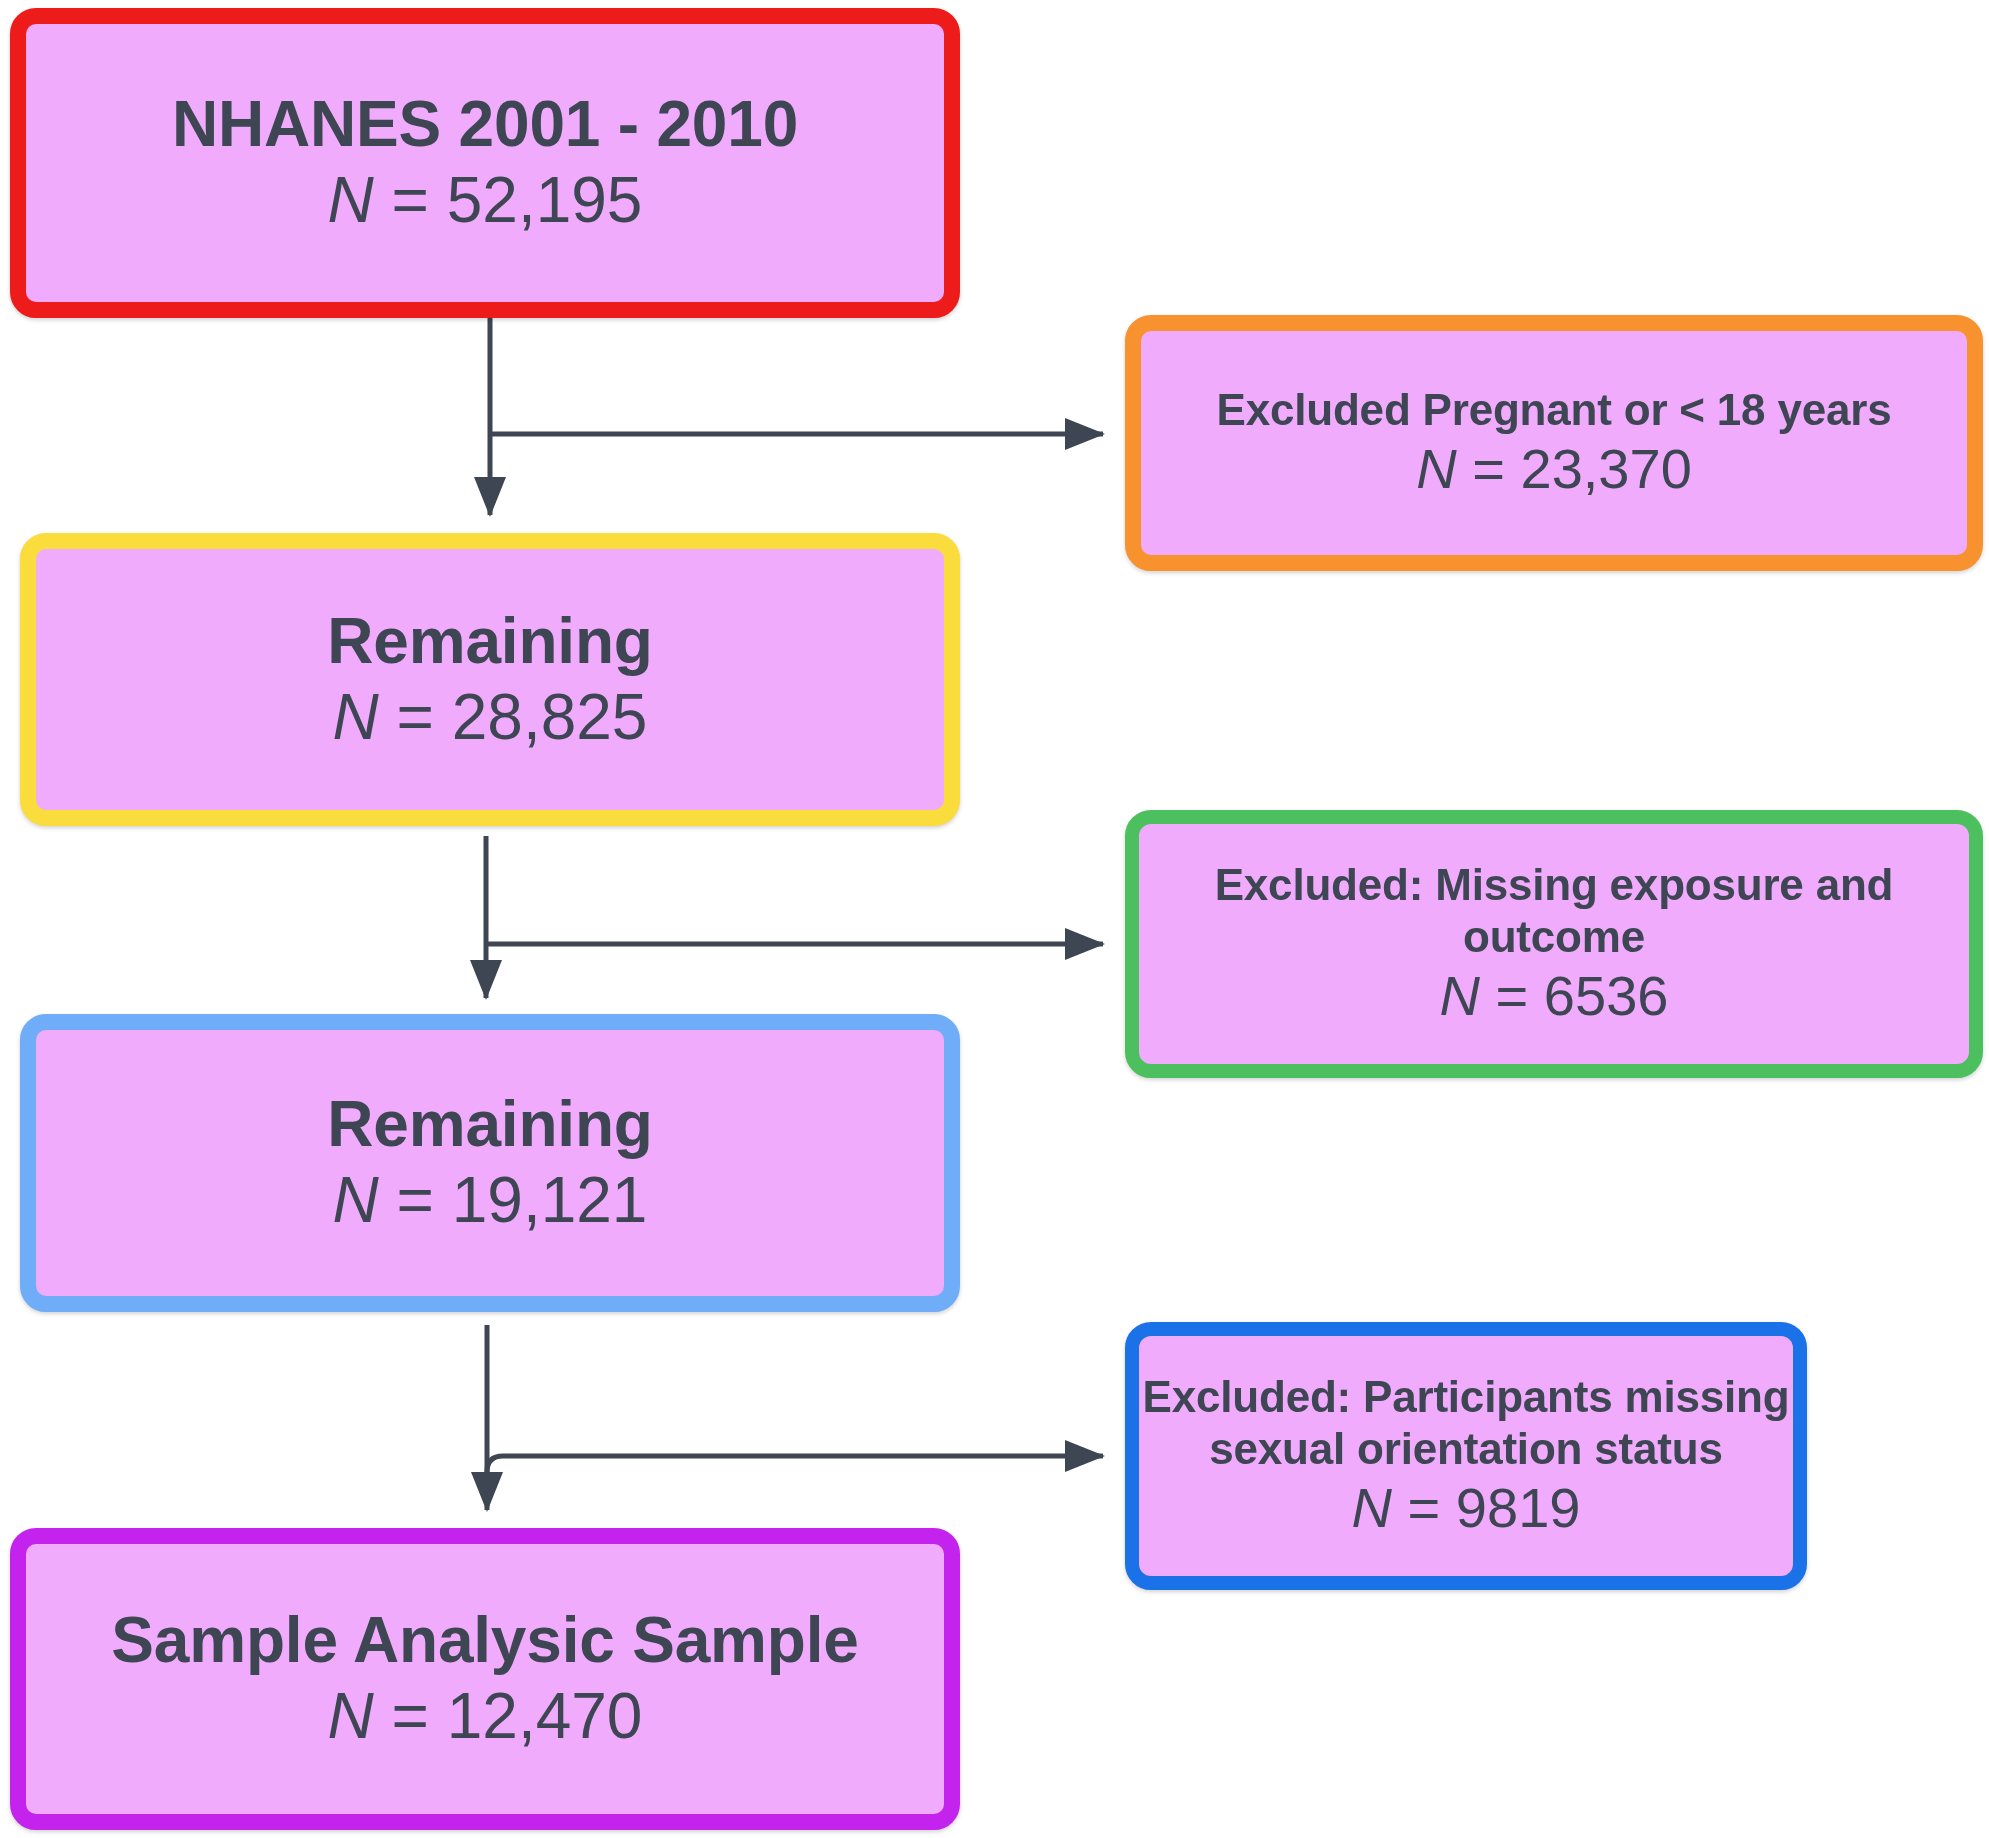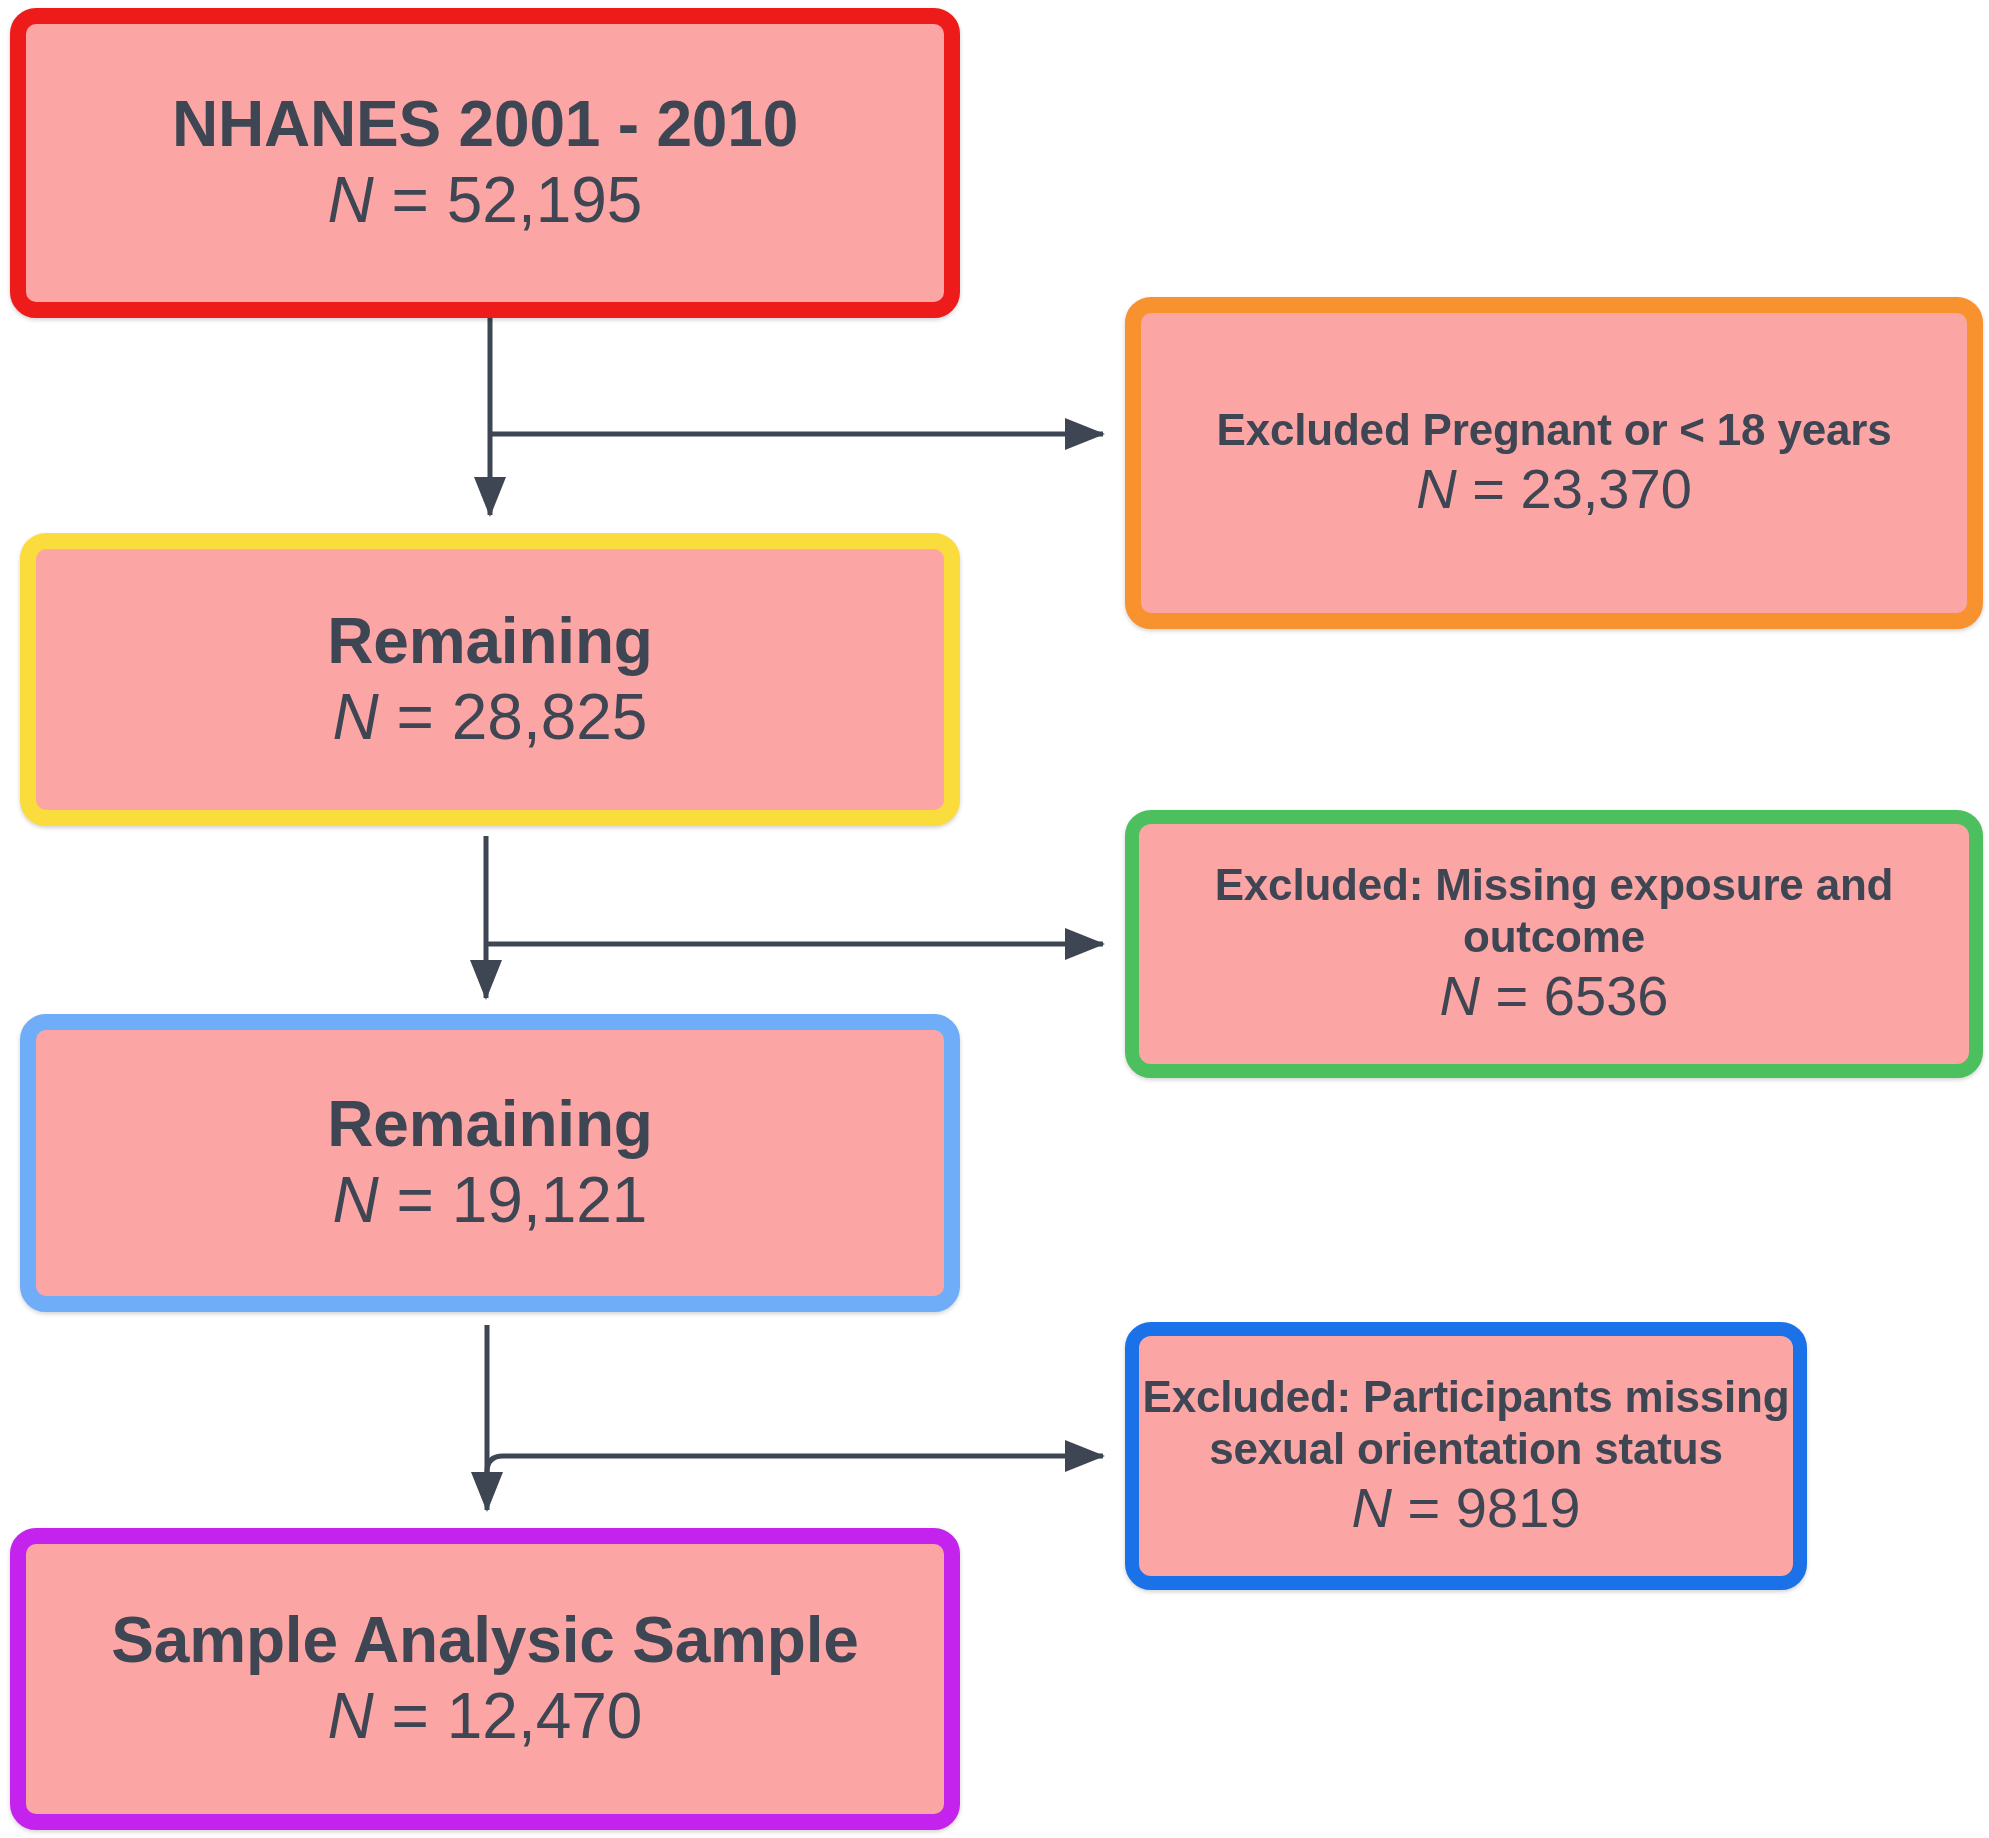--- a/index.html
+++ b/index.html
@@ -11,21 +11,21 @@
     position: relative;
     width: 1989px;
     height: 1838px;
     background: #ffffff;
     font-family: "Liberation Sans", sans-serif;
     overflow: hidden;
   }
   .node {
     position: absolute;
     box-sizing: border-box;
-    background: #fca5a5;
+    background: #f0abfc;
     border-style: solid;
     border-radius: 26px;
     display: flex;
     flex-direction: column;
     align-items: center;
     justify-content: center;
     text-align: center;
     color: #3d4652;
     box-shadow: 0 2px 4px rgba(0,0,0,0.18);
   }
@@ -50,21 +50,21 @@
 
   
   .excl-node .line { font-size: 44px; }
   .excl-node .n-line { font-size: 56px; }
 
   #n-source    { left: 10px;   top: 8px;    width: 950px;  height: 310px;  border-width: 16px; border-color: #ee1b1b; }
   #n-remain1   { left: 20px;   top: 533px;  width: 940px;  height: 293px;  border-width: 16px; border-color: #fbdc3d; }
   #n-remain2   { left: 20px;   top: 1014px; width: 940px;  height: 298px;  border-width: 16px; border-color: #6fadf8; }
   #n-final     { left: 10px;   top: 1528px; width: 950px;  height: 302px;  border-width: 16px; border-color: #c423ed; }
 
-  #n-excl1     { left: 1125px; top: 297px;  width: 858px;  height: 332px;  border-width: 16px; border-color: #f7922e; }
+  #n-excl1     { left: 1125px; top: 315px;  width: 858px;  height: 256px;  border-width: 16px; border-color: #f7922e; }
   #n-excl2     { left: 1125px; top: 810px;  width: 858px;  height: 268px;  border-width: 14px; border-color: #4cc05e; }
   #n-excl3     { left: 1125px; top: 1322px; width: 682px;  height: 268px;  border-width: 14px; border-color: #1b72e8; }
 
   #connectors {
     position: absolute;
     left: 0;
     top: 0;
     width: 1989px;
     height: 1838px;
     pointer-events: none;

